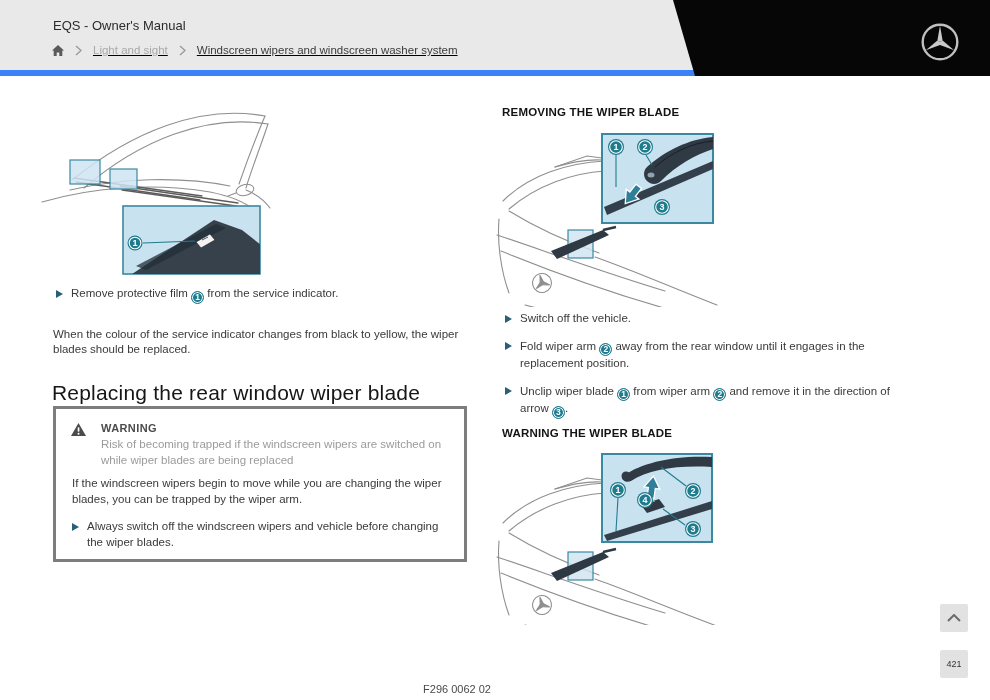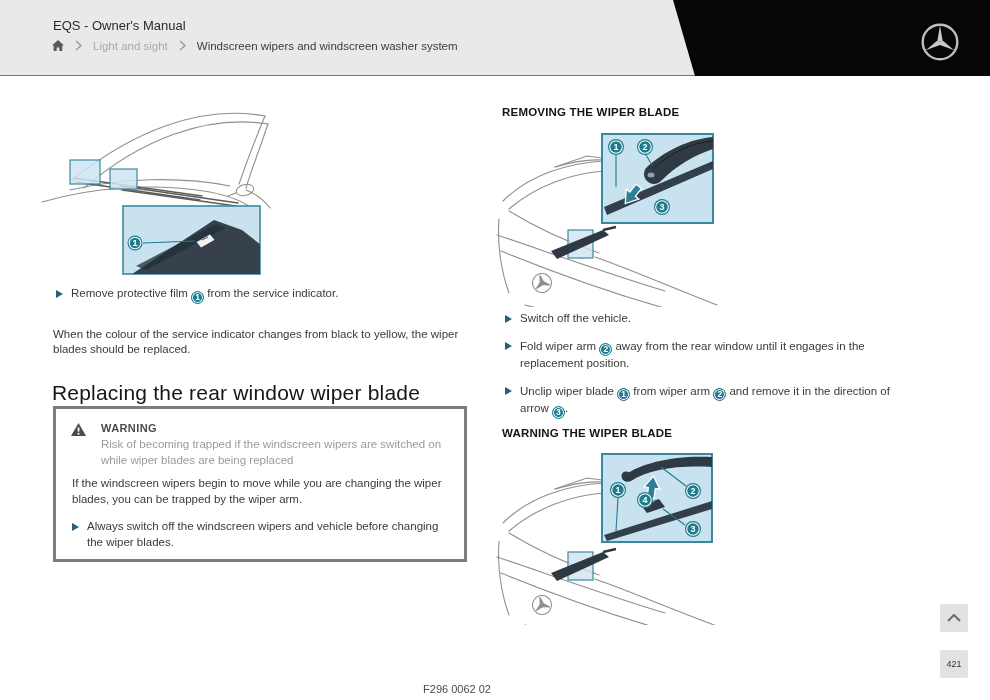--- a/index.html
+++ b/index.html
@@ -2,26 +2,26 @@
 <html><head>
 <meta charset="utf-8">
 <style>
   html,body{margin:0;padding:0;}
   body{
     width:990px;height:700px;position:relative;background:#ffffff;
     font-family:"Liberation Sans", sans-serif;overflow:hidden;
     -webkit-font-smoothing:antialiased;
   }
   
-  .header{position:absolute;left:0;top:0;width:990px;height:76px;background:#e9e9e9;border-bottom:1px solid #3b82f6;box-sizing:border-box;}
+  .header{position:absolute;left:0;top:0;width:990px;height:76px;background:#e9e9e9;border-bottom:6px solid #3b82f6;box-sizing:border-box;}
   .wedge{position:absolute;top:0;right:0;width:330px;height:76px;background:#060606;
     clip-path:polygon(13px 0,330px 0,330px 76px,35px 76px);}
   .logo{position:absolute;left:919px;top:21px;width:42px;height:42px;}
   .doc-title{position:absolute;left:53px;top:18px;font-size:13px;color:#2b2b2b;}
-  .breadcrumb{position:absolute;left:52px;top:40px;height:16px;display:flex;align-items:flex-start;gap:11px;font-size:11.5px;}
+  .breadcrumb{position:absolute;left:52px;top:40px;height:16px;display:flex;align-items:flex-end;gap:11px;font-size:11.5px;text-decoration:underline;}
   .crumb-muted{color:#a9a9a9;cursor:pointer;}
   .crumb-current{color:#3c3c3c;}
   .home-btn{display:flex;align-items:center;cursor:pointer;}
   
   .body-text{font-size:11.5px;line-height:15.5px;color:#3a3a3a;}
   .sec-head{position:absolute;font-size:11.5px;font-weight:700;color:#141414;letter-spacing:.2px;}
   .h1{position:absolute;left:52px;top:367px;font-size:21px;font-weight:400;color:#161616;letter-spacing:.2px;}
   
   .steps{position:absolute;}
   .step{display:flex;margin-bottom:12px;}

